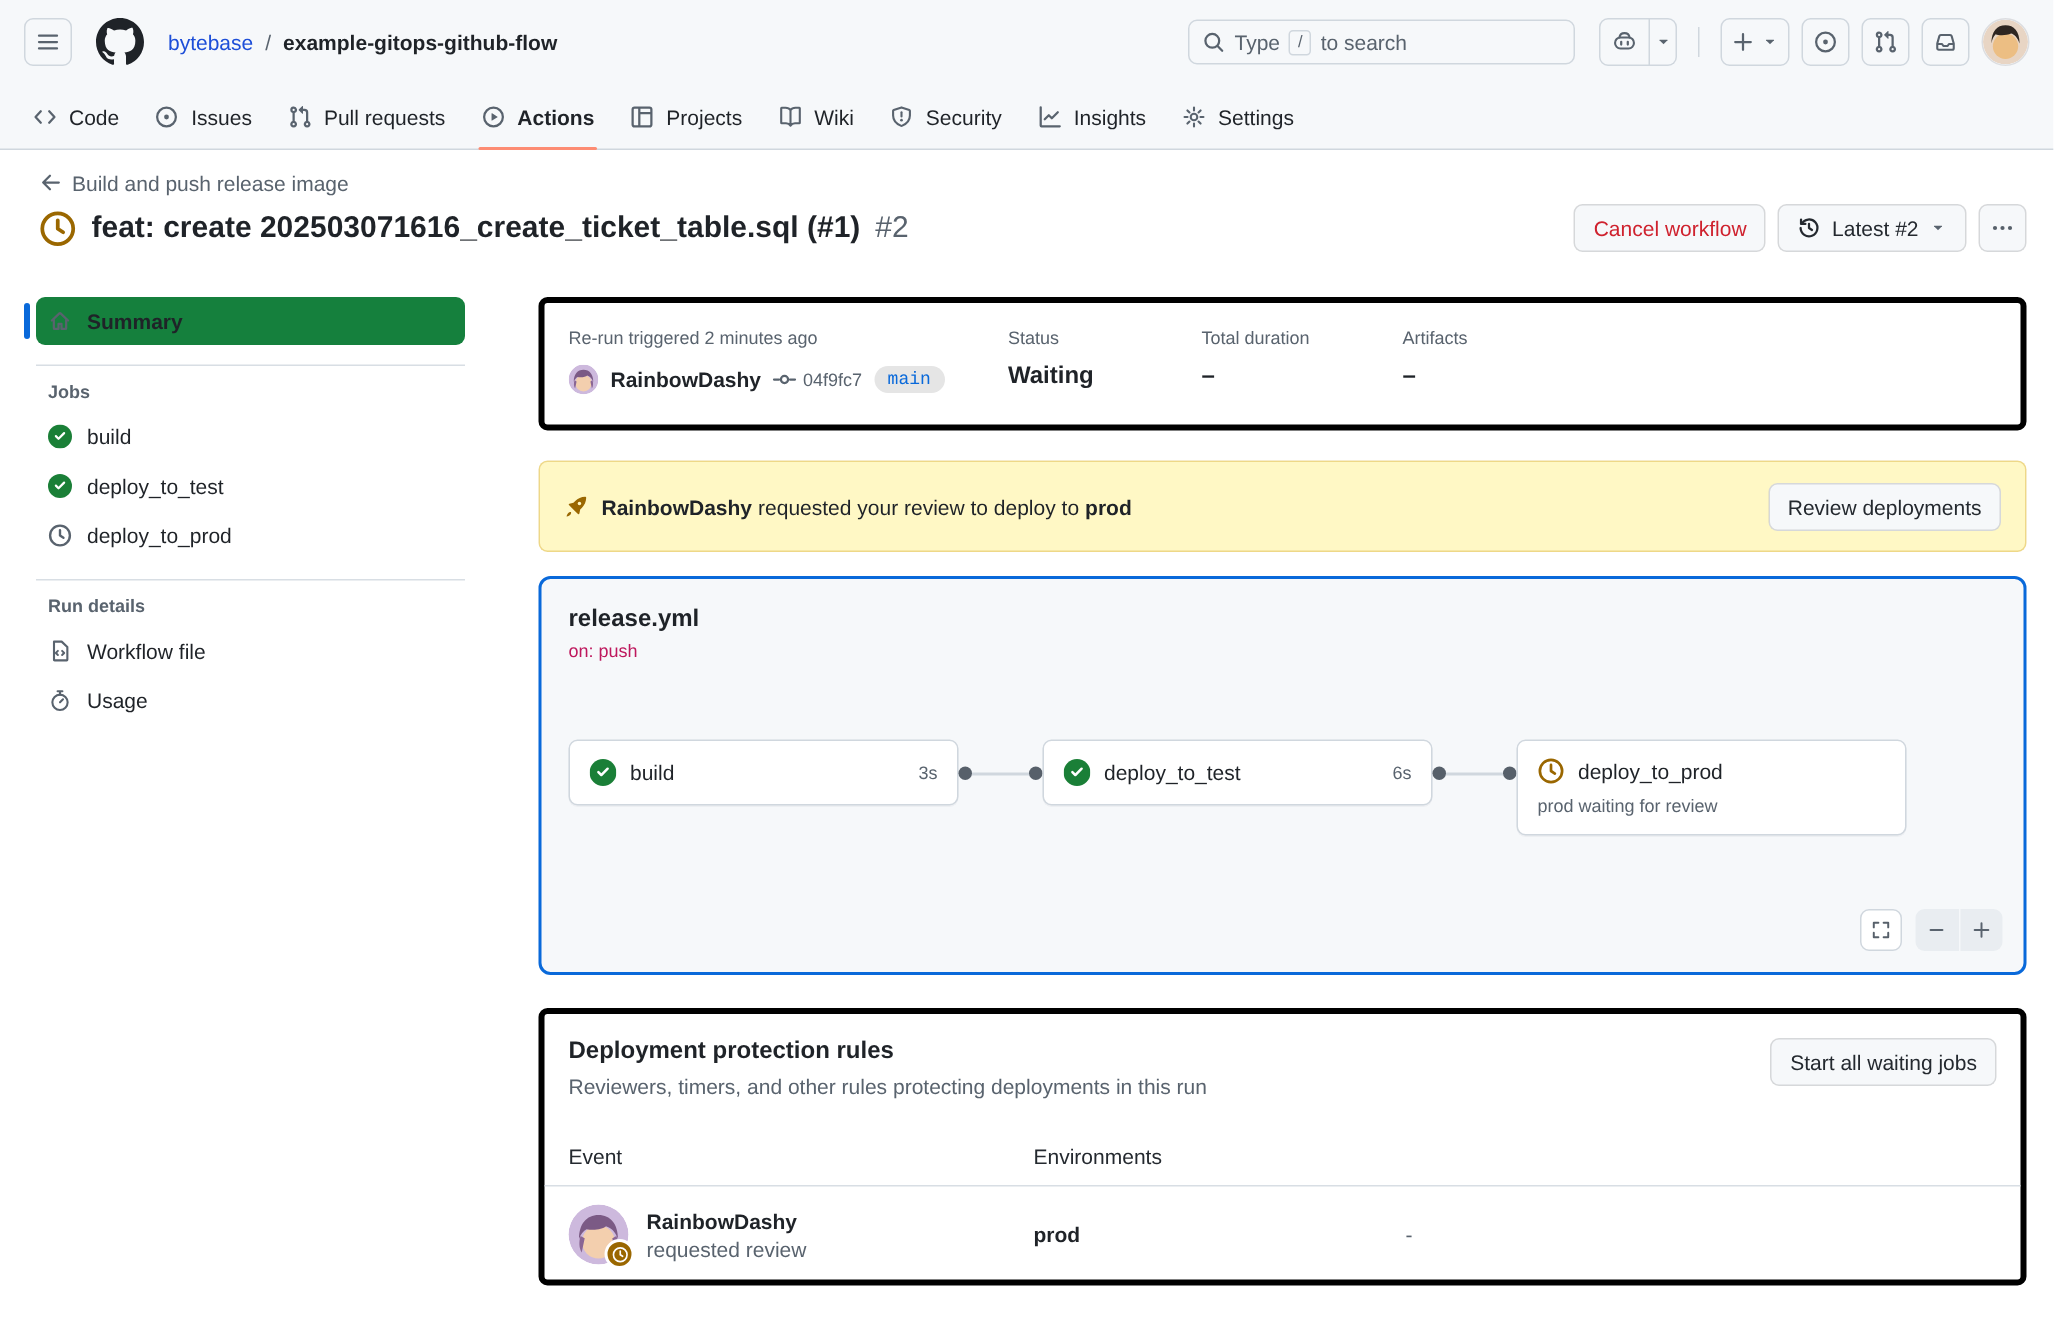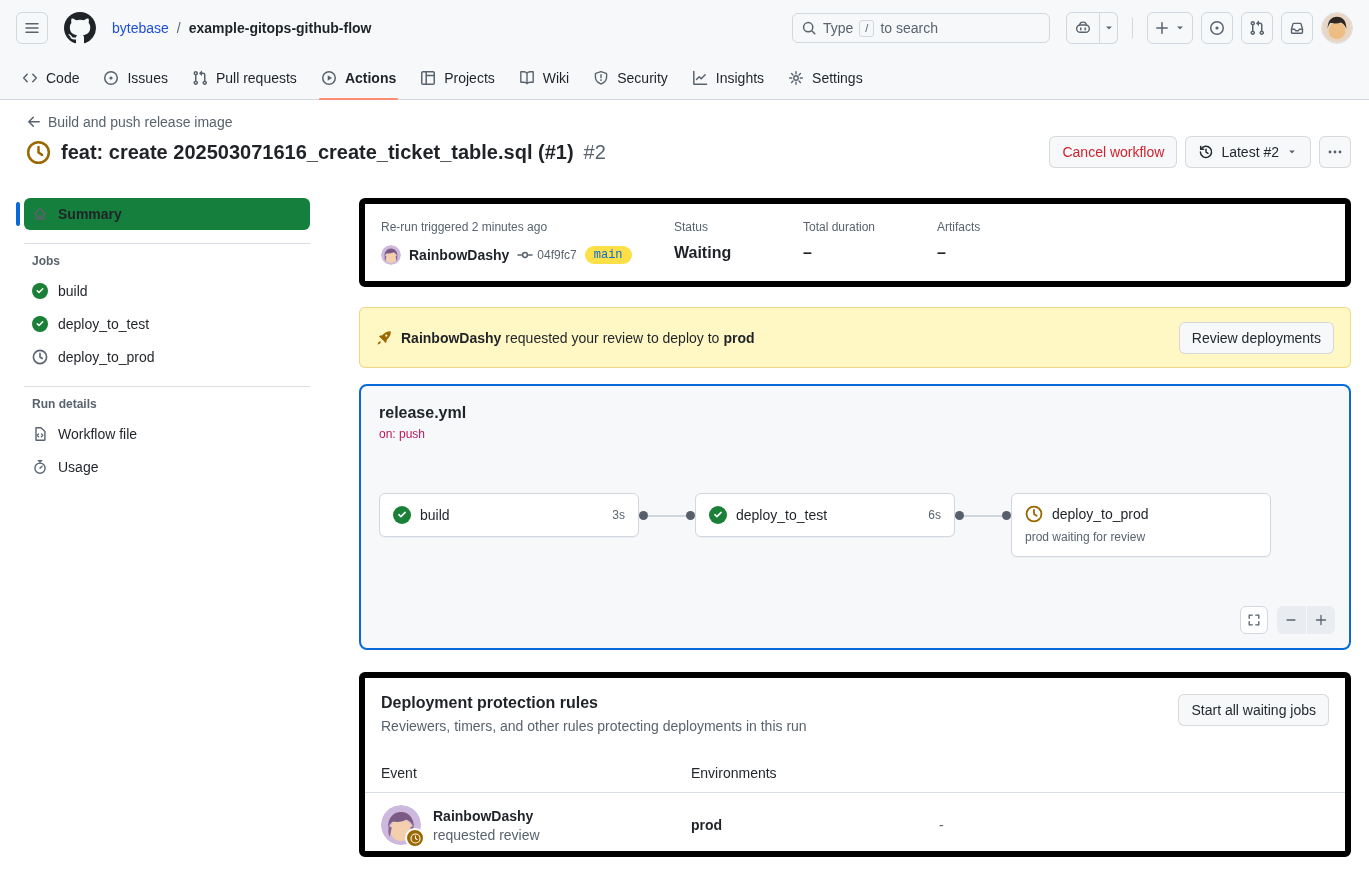--- a/index.html
+++ b/index.html
@@ -60,30 +60,30 @@
   .accent-bar { width:4px; height:24px; border-radius:2px; background:#0969da; margin-right:4px; flex:none; }
   .summary-item { flex:1; height:32px; background:#15803d; border-radius:6px; display:flex; align-items:center;
                   gap:10px; padding:0 8px; font-weight:700; color:#1f2328; cursor:pointer; }
   .summary-item .sicon { color:#59636e; display:flex; }
   .side-div { border-top:1px solid #d8dee4; margin:13px 0 10px 8px; }
   .side-heading { font-size:12px; font-weight:700; color:#59636e; padding-left:16px; margin:8px 0 6px; }
   .side-item { height:33px; display:flex; align-items:center; gap:10px; padding-left:16px; color:#1f2328; cursor:pointer; }
   .side-item .sicon { display:flex; color:#59636e; }
 
   
-  .card { border:6px solid #000000; border-radius:6px; background:#fff; }
+  .card { border:4px solid #000000; border-radius:6px; background:#fff; }
   .info-card { height:89px; padding:16px; display:flex; }
   .info-label { font-size:12px; color:#59636e; }
   .col-trigger { width:293px; }
   .actor-row { display:flex; align-items:center; gap:8px; margin-top:11px; }
   .avatar-20 { width:20px; height:20px; border-radius:50%; overflow:hidden; flex:none; }
   .actor-name { font-weight:700; font-size:14px; }
   .commit-wrap { display:flex; align-items:center; gap:4px; color:#59636e; }
   .sha { font-size:12px; color:#59636e; }
-  .branch-pill { font-family:"Liberation Mono",monospace; font-size:12px; color:#0969da; background:#fde047;
+  .branch-pill { font-family:"Liberation Mono",monospace; font-size:12px; color:#0969da; background:#e5e5e5;
                  border-radius:2em; padding:2px 9px; }
   .col-status { width:129px; } .col-duration { width:134px; } .col-artifacts { flex:1; }
   .info-value { margin-top:10px; font-size:16px; font-weight:700; color:#1f2328; }
 
   
   .banner { margin-top:20px; height:61px; background:#fff8c5; border:1px solid rgba(212,167,44,.4); border-radius:6px;
             display:flex; align-items:center; padding:0 16px; }
   .banner .rkt { color:#9a6700; display:flex; margin-right:9px; }
   .banner-text { display:flex; gap:4px; align-items:baseline; }
   .banner-text .b { font-weight:700; }

